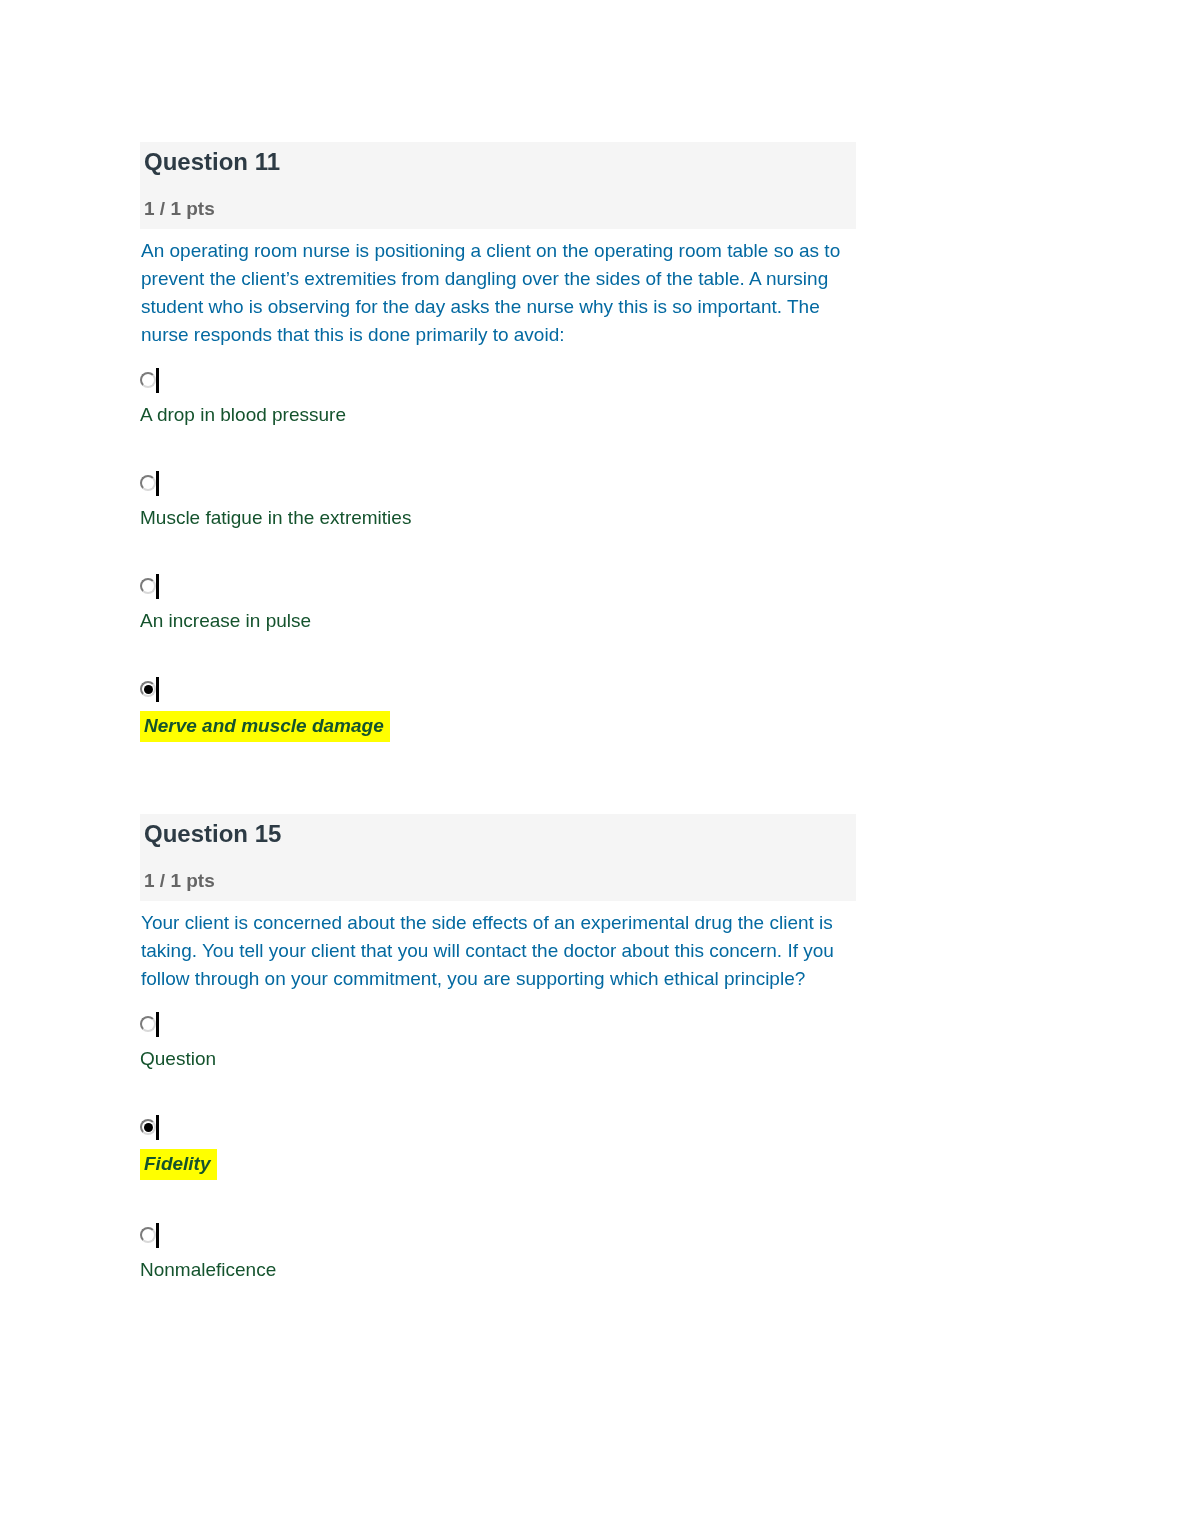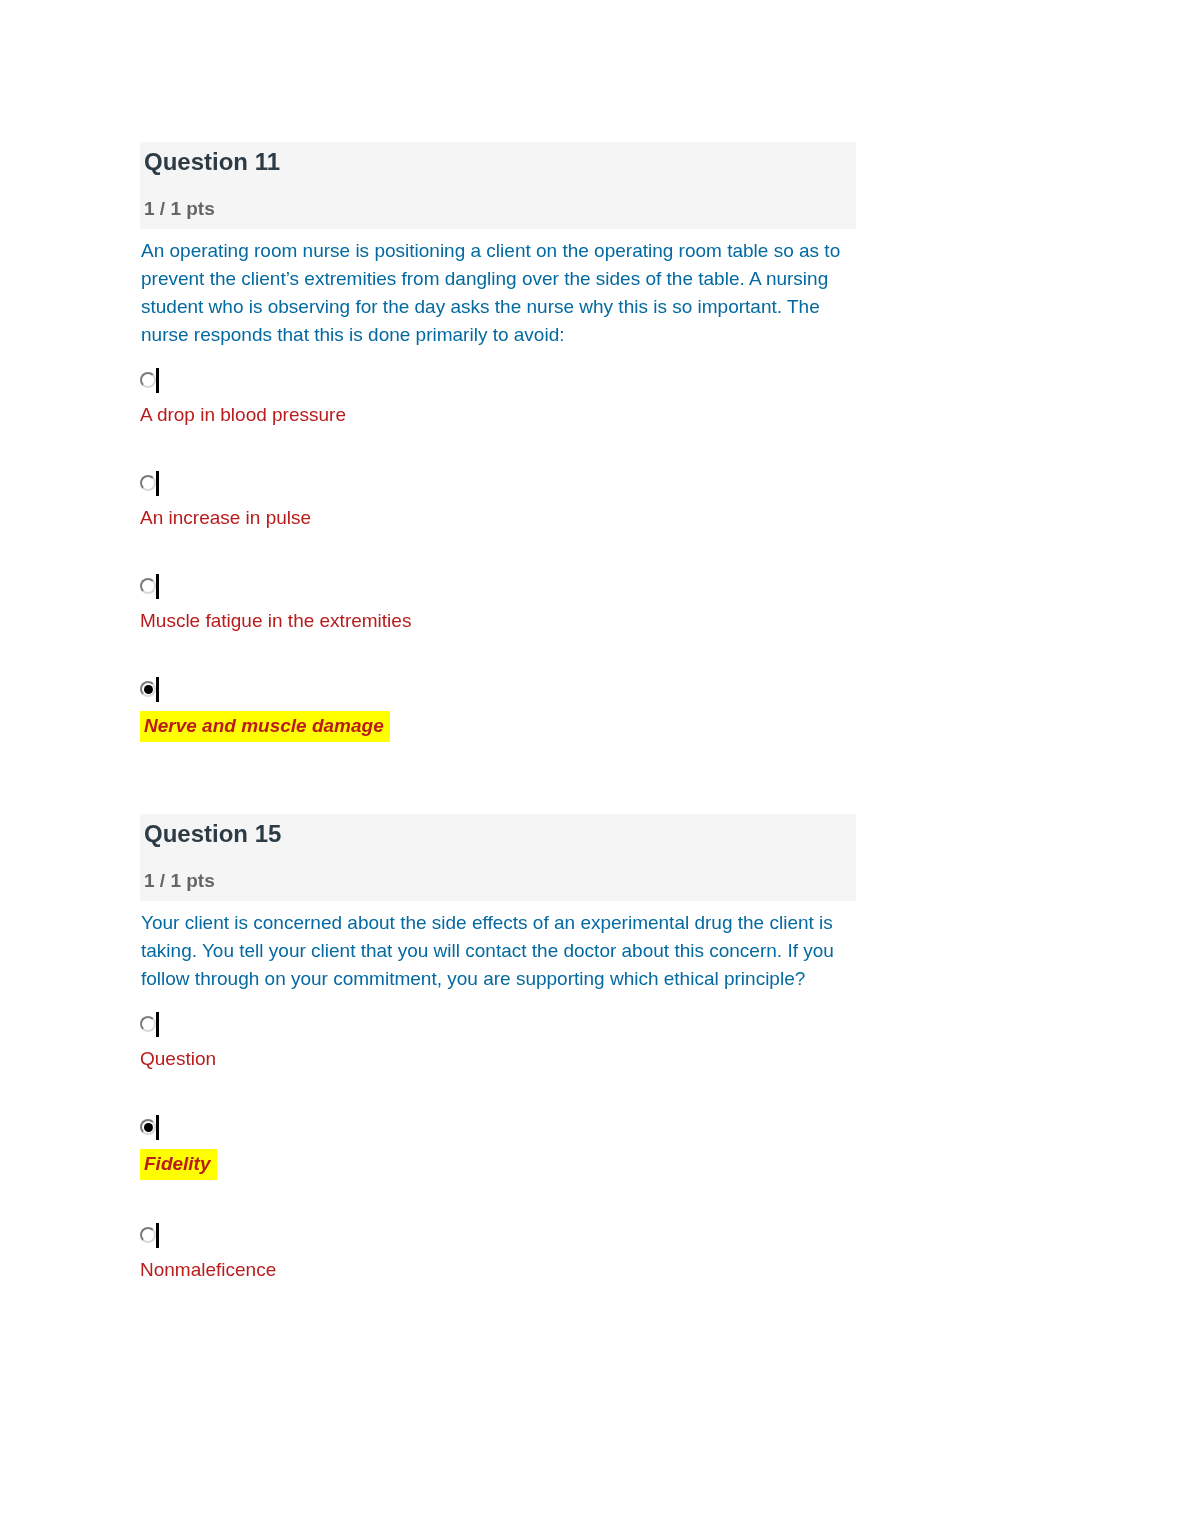--- a/index.html
+++ b/index.html
@@ -73,21 +73,21 @@
   .caret {
     width: 3px;
     height: 25px;
     background: #000000;
     margin-left: 0px;
   }
   .option-label {
     margin-top: 9px;
     font-size: 19px;
     line-height: 26px;
-    color: #b91c1c;
+    color: #14532d;
   }
   .option.highlighted .option-label-inner {
     display: inline-block;
     font-weight: bold;
     background: #ffff00;
     padding: 2px 6px 3px 4px;
     font-style: italic;
   }
 </style>
 </head>
@@ -111,31 +111,31 @@
       <span class="option-label-inner">A drop in blood pressure</span>
     </div>
   </div>
 
   <div class="option">
     <span class="radio-wrap" aria-checked="false">
       <span class="radio"></span>
       <span class="caret"></span>
     </span>
     <div class="option-label">
-      <span class="option-label-inner">An increase in pulse</span>
+      <span class="option-label-inner">Muscle fatigue in the extremities</span>
     </div>
   </div>
 
   <div class="option">
     <span class="radio-wrap" aria-checked="false">
       <span class="radio"></span>
       <span class="caret"></span>
     </span>
     <div class="option-label">
-      <span class="option-label-inner">Muscle fatigue in the extremities</span>
+      <span class="option-label-inner">An increase in pulse</span>
     </div>
   </div>
 
   <div class="option selected highlighted">
     <span class="radio-wrap" aria-checked="true">
       <span class="radio">
                 <span class="dot"></span>
               </span>
       <span class="caret"></span>
     </span>

